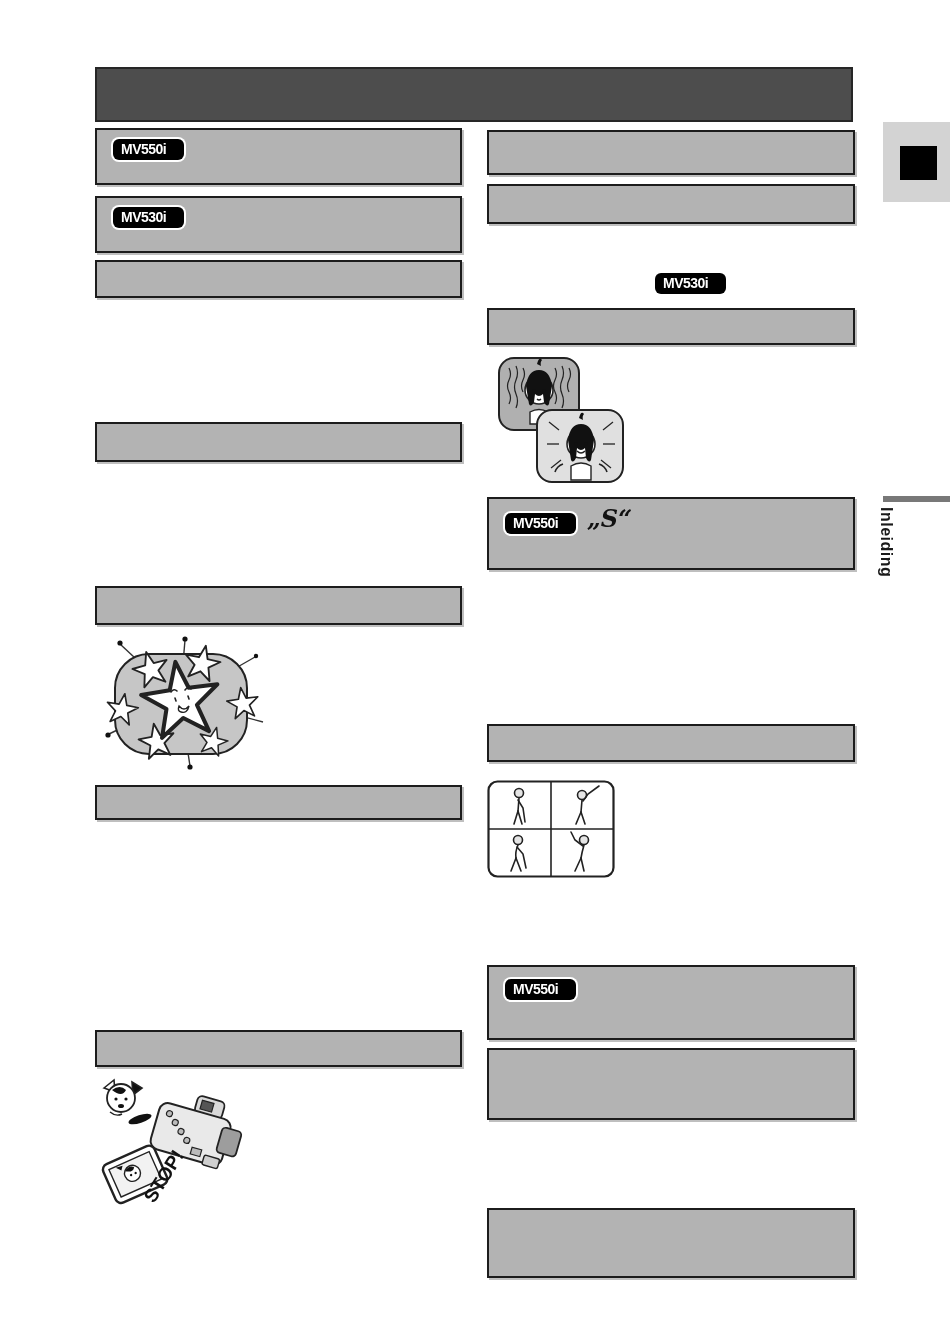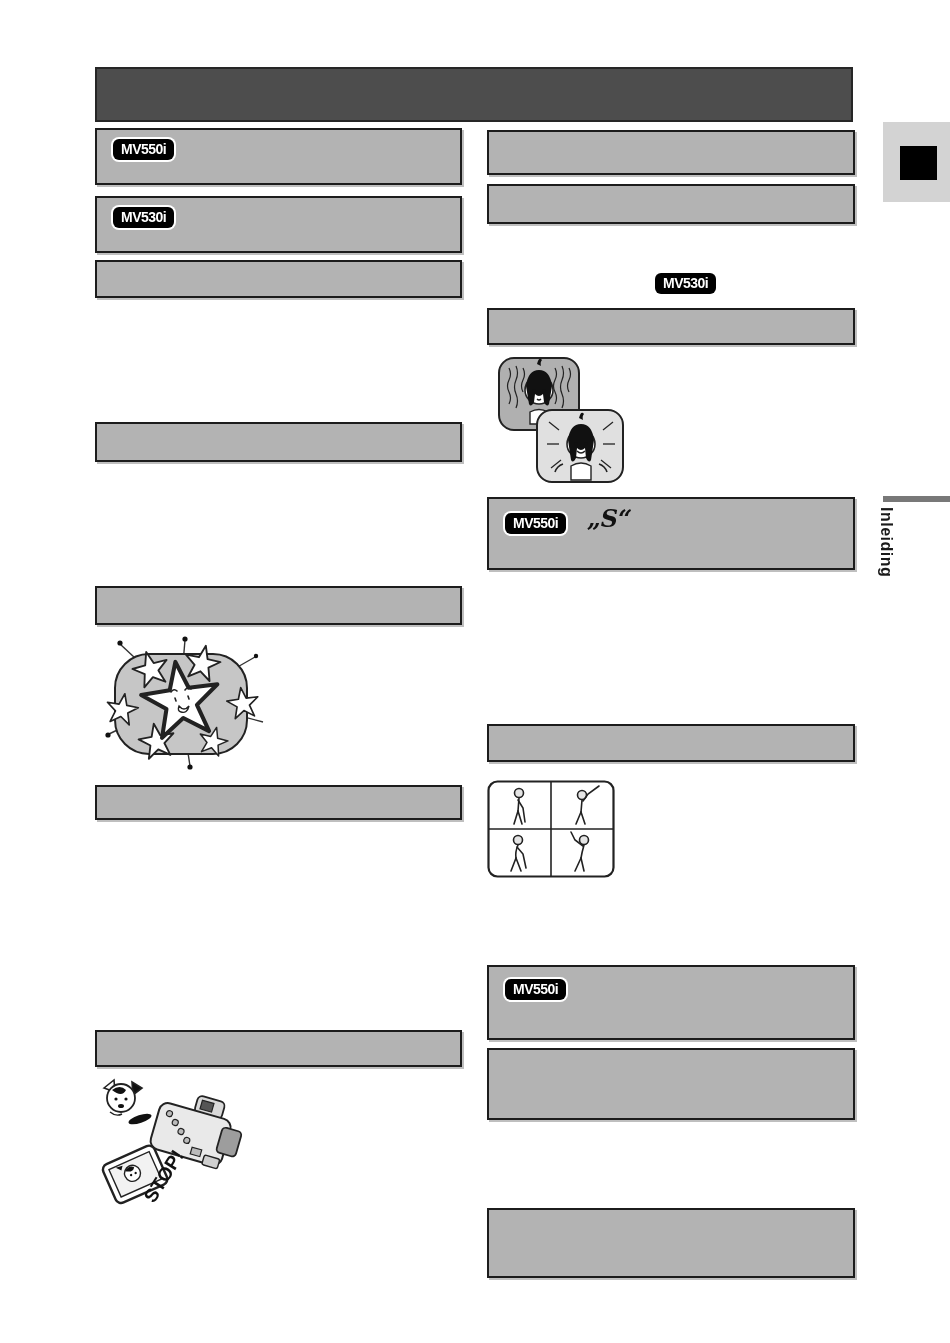--- a/index.html
+++ b/index.html
@@ -17,21 +17,21 @@
     background:var(--box-fill,#b3b3b3);
     border:2px solid var(--box-border,#1c1c1c);
     box-sizing:border-box;
     box-shadow:2px 2px 0 rgba(0,0,0,.25);
   }
   .badge{
     display:inline-block;
     background:var(--badge-bg,#000);
     color:var(--badge-text,#fff);
     font-weight:bold;font-size:14px;line-height:1;
-    padding:3px 8px 4px 8px;border-radius:6px;
+    padding:3px 18px 4px 8px;border-radius:6px;
     letter-spacing:-0.5px;white-space:nowrap;
   }
   .badge.outlined{box-shadow:0 0 0 2px #fff;}
   .s-mark{
     font-family:"DejaVu Serif", serif;
     font-style:italic;font-weight:bold;font-size:24px;color:#111;
     line-height:1;
   }
   .thumb-tab{background:var(--tab-bg,#d3d3d3);}
   .thumb-square{position:absolute;left:17px;top:24px;width:37px;height:34px;background:var(--marker-black,#000);}

